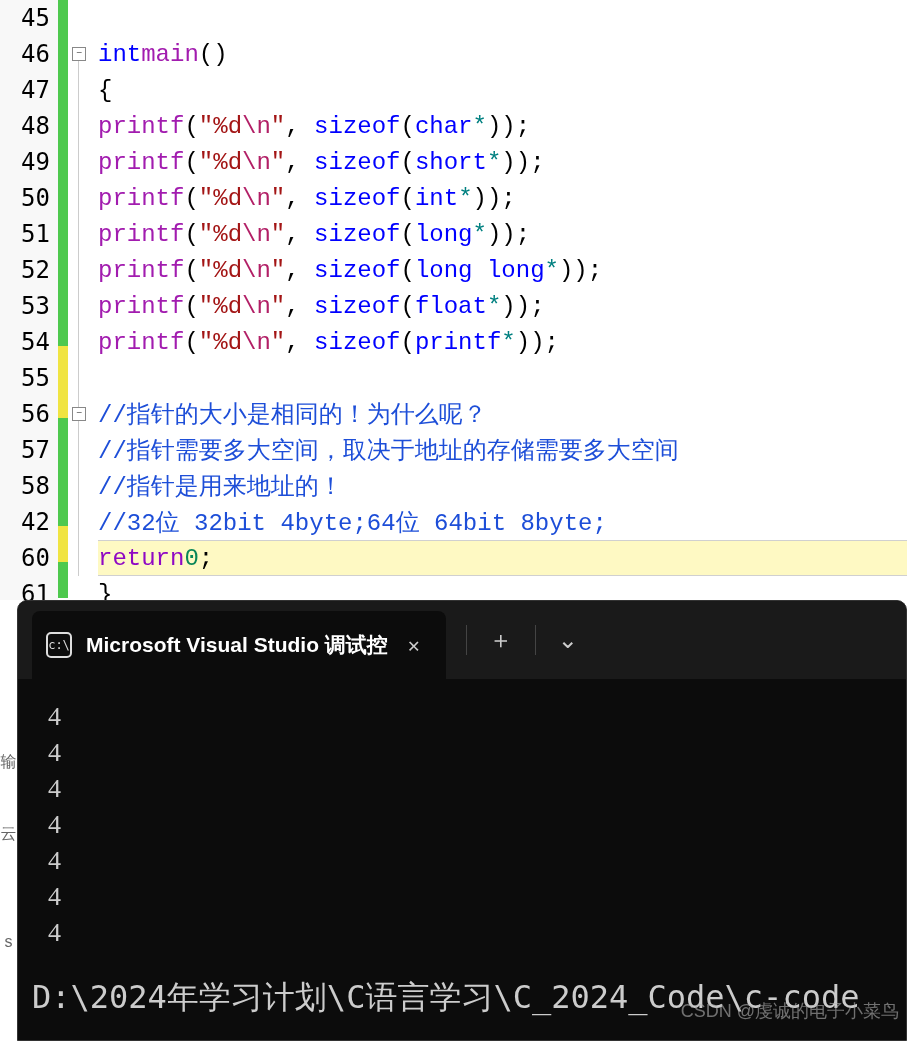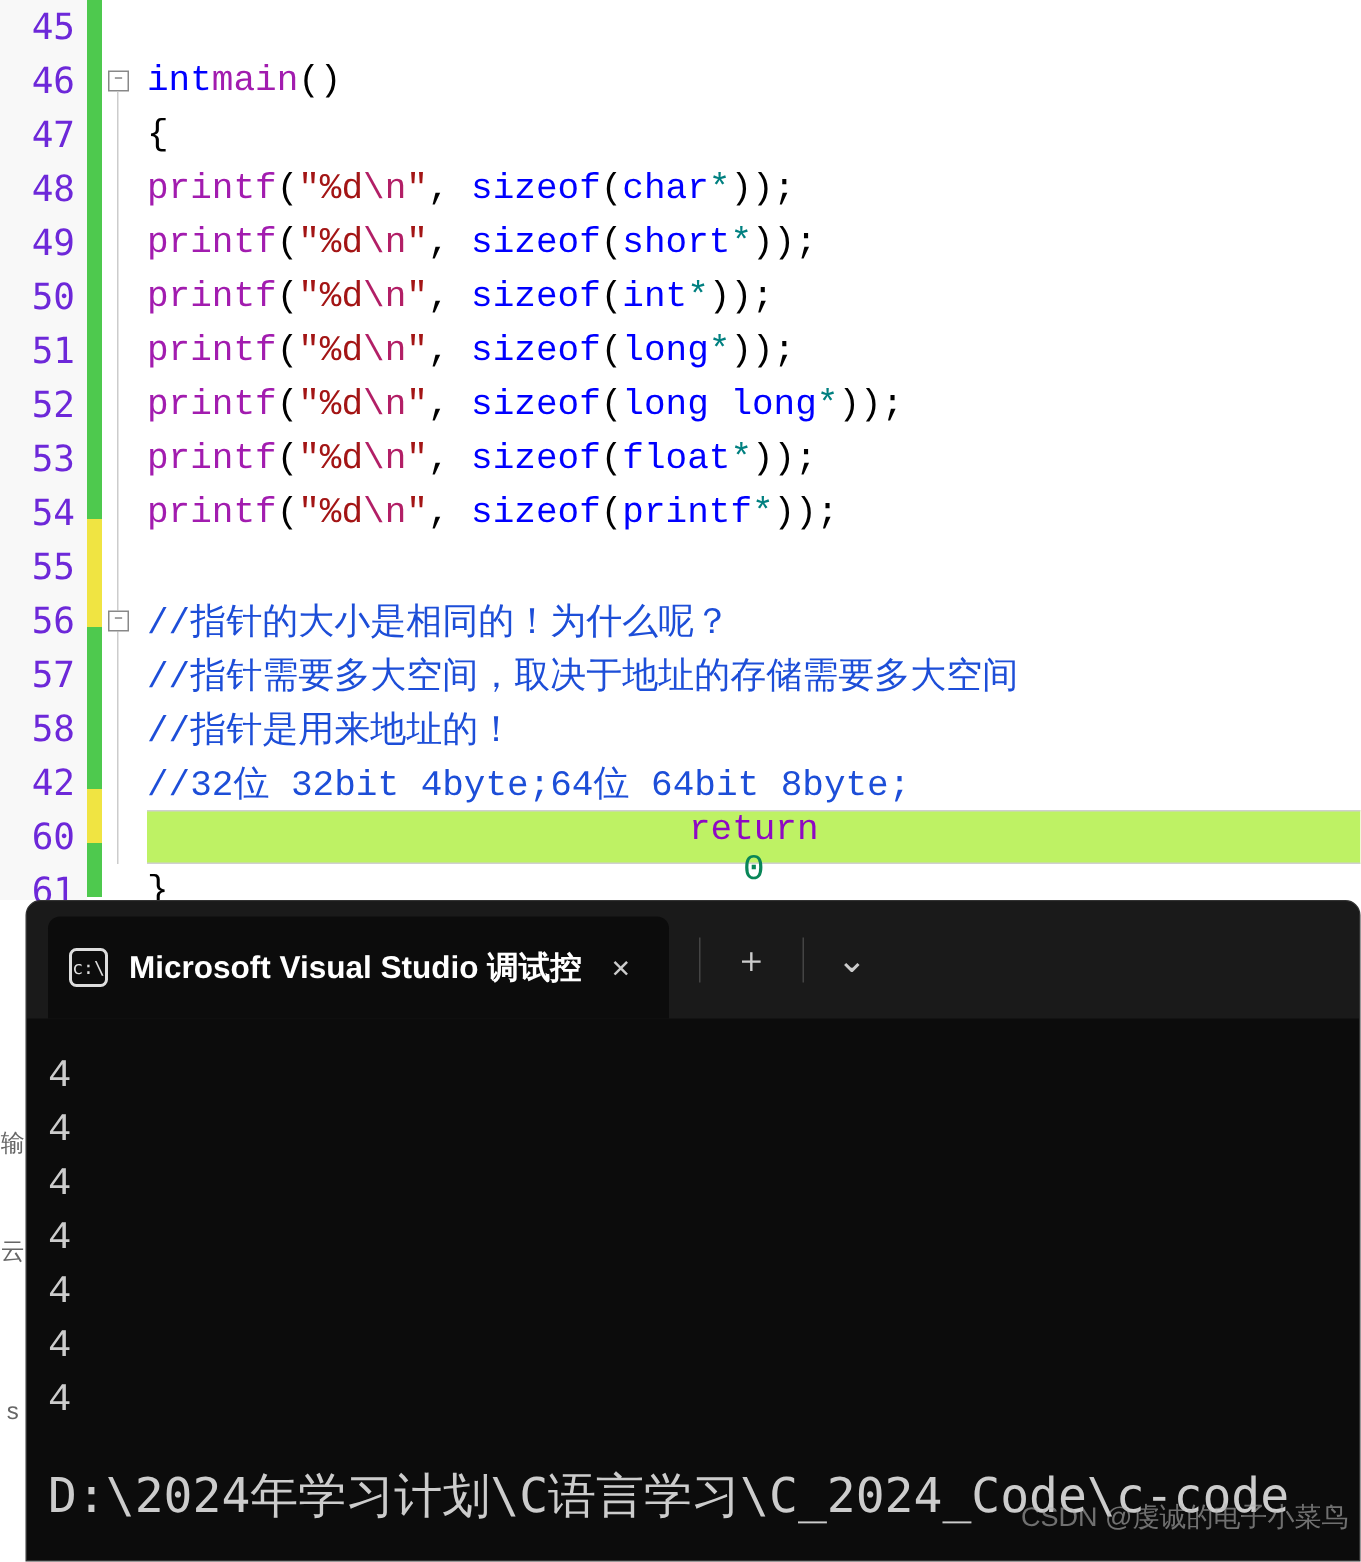--- a/index.html
+++ b/index.html
@@ -1,33 +1,33 @@
 <!DOCTYPE html>
 <html><head>
 <meta charset="utf-8">
 <style>
   * { margin: 0; padding: 0; box-sizing: border-box; }
   html, body { width: 907px; height: 1041px; overflow: hidden; font-family: Consolas, 'Courier New', monospace; }
   
   .editor-area { width: 907px; height: 600px; background: #ffffff; display: flex; position: relative; }
   .gutter { width: 58px; background: #f8f8f8; padding-top: 0; }
-  .gutter-row { height: 36px; display: flex; align-items: center; justify-content: flex-end; padding-right: 8px; color: #6d28d9; font-size: 24px; font-family: Consolas, monospace; }
+  .gutter-row { height: 36px; display: flex; align-items: center; justify-content: flex-end; padding-right: 8px; color: #000000; font-size: 24px; font-family: Consolas, monospace; }
   
   .marker-col { width: 10px; position: relative; }
   .marker { position: absolute; left: 0; width: 10px; }
   .marker.green { background: #4ec94e; }
   .marker.yellow { background: #f0e442; }
   
   .fold-col { width: 30px; background: #ffffff; position: relative; }
   .fold-box { position: absolute; width: 14px; height: 14px; border: 1px solid #888; background: #fff; left: 4px; display: flex; align-items: center; justify-content: center; font-size: 10px; color: #555; line-height: 1; cursor: pointer; }
   .fold-line { position:absolute; left:10px; width:1px; background:#ccc; }
   
   .code-col { flex: 1; background: #ffffff; }
   .code-row { height: 36px; display: flex; align-items: center; font-size: 24px; white-space: pre; }
-  .code-row.highlight-line { background: #bef264; box-shadow: inset 0 1px 0 #d0d0d0, inset 0 -1px 0 #d0d0d0; flex-direction: column; }
+  .code-row.highlight-line { background: #fef9c3; box-shadow: inset 0 1px 0 #d0d0d0, inset 0 -1px 0 #d0d0d0; }
   
   .c-kw { color: #0000ff; }
   .c-fn { color: #a21caf; }
   .c-paren { color: #000000; }
   .c-brace { color: #000000; }
   .c-str { color: #a31515; }
   .c-esc { color: #b21f66; }
   .c-type { color: #0000ff; }
   .c-op { color: #008080; }
   .c-sizeof { color: #0000ff; }
@@ -38,21 +38,21 @@
   .terminal-wrap { position: absolute; top: 600px; left: 17px; width: 890px; height: 441px; background: #0c0c0c; border-radius: 10px 10px 0 0; overflow: hidden; border:1px solid #333; }
   .tabbar { height: 78px; background: #1a1a1a; display: flex; align-items: stretch; }
   .tab { background: #0c0c0c; margin: 10px 0 0 14px; border-radius: 8px 8px 0 0; display: flex; align-items: center; padding: 0 20px 0 14px; gap: 14px; height: 68px; }
   .tab-icon { width: 26px; height: 26px; border: 2px solid #ddd; border-radius: 5px; display:flex; align-items:center; justify-content:center; color:#ddd; font-size:12px; font-family: Consolas, monospace; }
   .tab-title { color: #fff; font-family: 'Segoe UI', sans-serif; font-size: 21px; font-weight:600; max-width: 330px; overflow:hidden; white-space:nowrap; }
   .tab-close { color: #ccc; font-size: 20px; cursor:pointer; padding:4px 6px; }
   .tabbar-actions { display:flex; align-items:center; margin-left: 20px; gap:4px; }
   .tabbar-btn { color:#ccc; font-size:24px; padding: 8px 18px; cursor:pointer; font-family: 'Segoe UI', sans-serif; }
   .tabbar-divider { width:1px; height:30px; background:#444; }
   
-  .term-body { padding: 20px 14px; color: #ccc; font-family: Liberation Mono, monospace; font-size: 26px; line-height: 36px; white-space: pre; }
+  .term-body { padding: 20px 30px; color: #ccc; font-family: Liberation Serif, serif; font-size: 26px; line-height: 36px; white-space: pre; }
   .term-path { position:absolute; bottom: 20px; left: 14px; color:#ccc; font-family:'宋体', SimSun, monospace; font-size:32px; white-space:pre; }
   
   .left-strip { position:absolute; top:600px; left:0; width:17px; height:441px; background:#fff; overflow:hidden; font-size:16px; color:#666; font-family: SimSun, sans-serif; }
   .left-strip div { height:36px; display:flex; align-items:center; justify-content:center; white-space:nowrap; }
   
   .watermark { position:absolute; bottom:18px; right:8px; color:rgba(180,180,180,0.6); font-family: sans-serif; font-size:18px; pointer-events:none; }
 </style>
 </head>
 <body>
 

